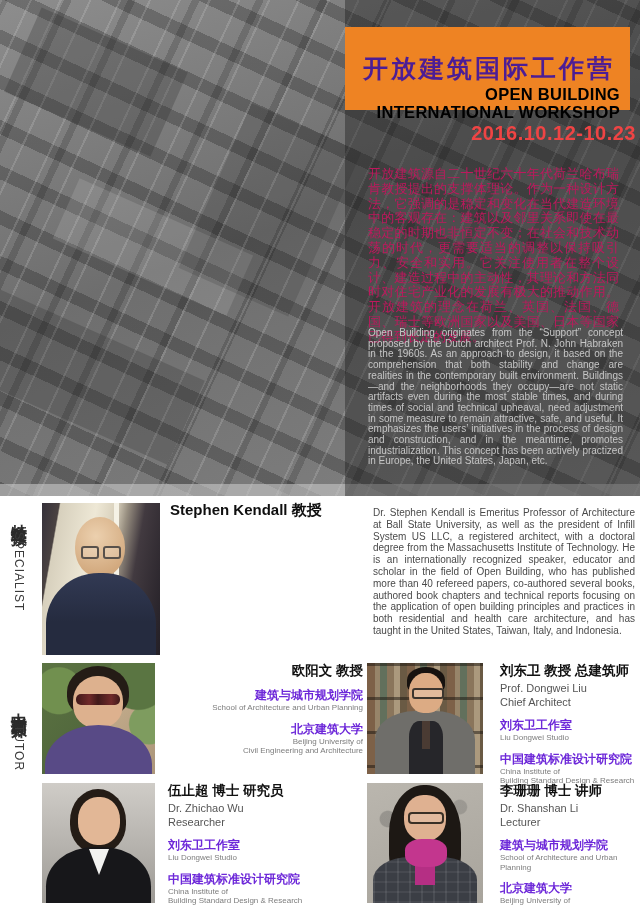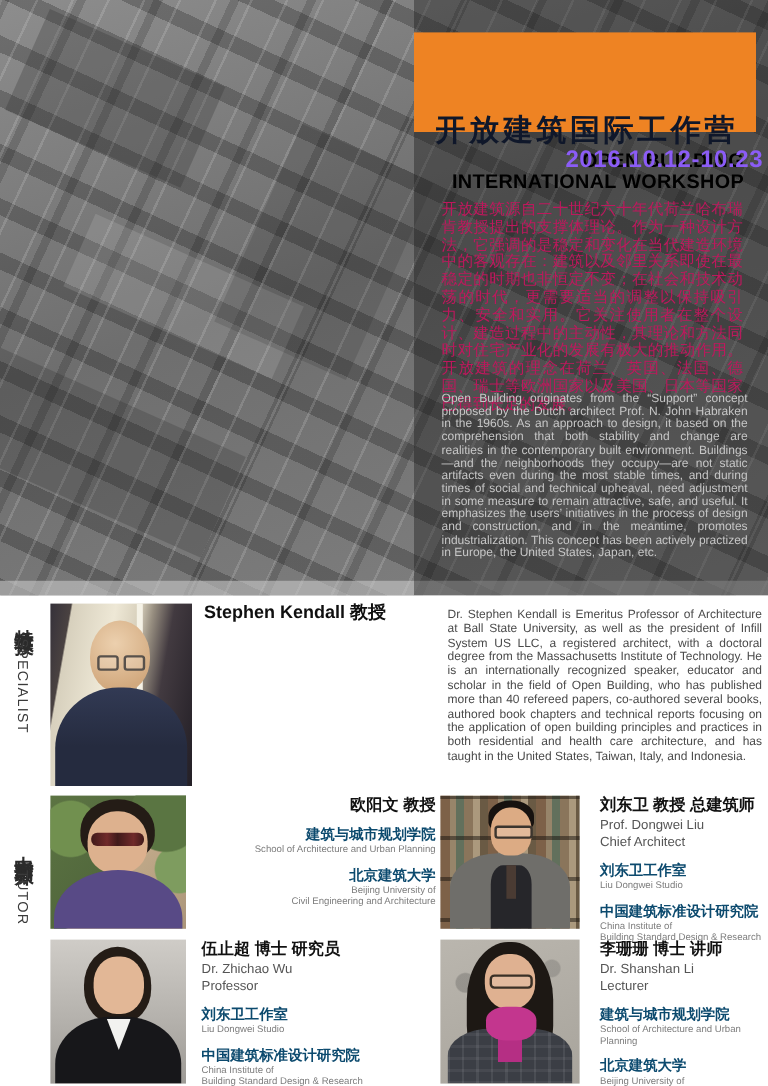--- a/index.html
+++ b/index.html
@@ -17,25 +17,25 @@
   .hx{position:absolute;}
   .hx1{left:16px;top:36px;width:160px;height:92px;background:rgba(45,45,45,0.28);transform:rotate(24deg);}
   .hx2{left:58px;top:214px;width:190px;height:66px;background:rgba(235,235,235,0.14);transform:rotate(24deg);}
   .hx3{left:-34px;top:330px;width:230px;height:92px;background:rgba(35,35,35,0.22);transform:rotate(24deg);}
   .hx4{left:210px;top:120px;width:120px;height:180px;background:rgba(20,20,20,0.14);transform:rotate(24deg);}
   .hero-band{position:absolute;left:0;bottom:0;width:640px;height:12px;background:rgba(200,200,200,0.6);}
   .hero-shade{position:absolute;left:345px;top:0;width:295px;height:496px;background:rgba(24,24,24,0.40);}
 
   
   .title-box{position:absolute;left:345px;top:27px;width:285px;height:83px;background:#EE8323;z-index:3;}
-  .title-cn{font-size:25px;font-weight:bold;color:#0f172a;letter-spacing:3px;text-align:center;
-            padding-top:25px;padding-left:3px;margin-top:40px;}
+  .title-cn{font-size:25px;font-weight:bold;color:#4c1d95;letter-spacing:3px;text-align:center;
+            padding-top:25px;padding-left:3px;}
   .title-en{font-size:16.5px;font-weight:bold;color:#000000;text-align:right;
             padding-right:10px;line-height:18px;letter-spacing:0.3px;}
-  .date{position:absolute;right:4px;top:122px;z-index:3;font-size:20px;font-weight:bold;color:#8b5cf6;
+  .date{position:absolute;right:4px;top:122px;z-index:3;font-size:20px;font-weight:bold;color:#ef4444;
         letter-spacing:0.5px;}
   .intro{position:absolute;z-index:3;text-align:justify;}
   .intro-cn{left:368px;top:167px;width:251px;font-size:13px;line-height:14.8px;color:#be185d;}
   .intro-en{left:368px;top:328px;width:255px;font-size:10px;line-height:10.7px;color:#c6c6c6;}
 
   
   .vtext{position:absolute;writing-mode:vertical-rl;text-orientation:mixed;color:#2b2b2b;z-index:2;}
   .vtext .vcjk{font-size:16px;font-weight:bold;letter-spacing:2px;}
   .vtext .vlat{font-size:12px;letter-spacing:1px;margin-top:9px;color:#3a3a3a;}
   .v-spec{left:8px;top:511px;}
@@ -108,21 +108,21 @@
               color:#4a4a4a;text-align:justify;}
 
   
   .card{position:absolute;}
   .card-ouyang{left:168px;top:662px;width:195px;text-align:right;}
   .card-liu{left:500px;top:662px;width:138px;}
   .card-wu{left:168px;top:782px;width:195px;}
   .card-li{left:500px;top:782px;width:138px;}
   .t-name{font-size:13.5px;font-weight:bold;color:#111111;line-height:17px;margin-bottom:3px;}
   .t-sub{font-size:11px;color:#555555;line-height:13.5px;}
-  .t-affil-cn{font-size:12px;font-weight:bold;color:#0c4a6e;line-height:14px;margin-top:9px;}
+  .t-affil-cn{font-size:12px;font-weight:bold;color:#6d28d9;line-height:14px;margin-top:9px;}
   .t-affil-en{font-size:8px;color:#7d7d7d;line-height:9.5px;margin-top:1px;white-space:pre-line;}
 </style>
 </head>
 <body>
 
 <div class="poster">
 
   <div class="hero">
     <div class="hx hx1"></div>
     <div class="hx hx2"></div>
@@ -207,21 +207,21 @@
     <div class="t-affil-cn">刘东卫工作室</div>
     <div class="t-affil-en">Liu Dongwei Studio</div>
     <div class="t-affil-cn">中国建筑标准设计研究院</div>
     <div class="t-affil-en">China Institute of
 Building Standard Design &amp; Research</div>
   </div>
 
   <div class="card card-wu">
     <div class="t-name">伍止超 博士 研究员</div>
     <div class="t-sub">Dr. Zhichao Wu</div>
-    <div class="t-sub">Professor</div>
+    <div class="t-sub">Researcher</div>
     <div class="t-affil-cn">刘东卫工作室</div>
     <div class="t-affil-en">Liu Dongwei Studio</div>
     <div class="t-affil-cn">中国建筑标准设计研究院</div>
     <div class="t-affil-en">China Institute of
 Building Standard Design &amp; Research</div>
   </div>
 
   <div class="card card-li">
     <div class="t-name">李珊珊 博士 讲师</div>
     <div class="t-sub">Dr. Shanshan Li</div>

